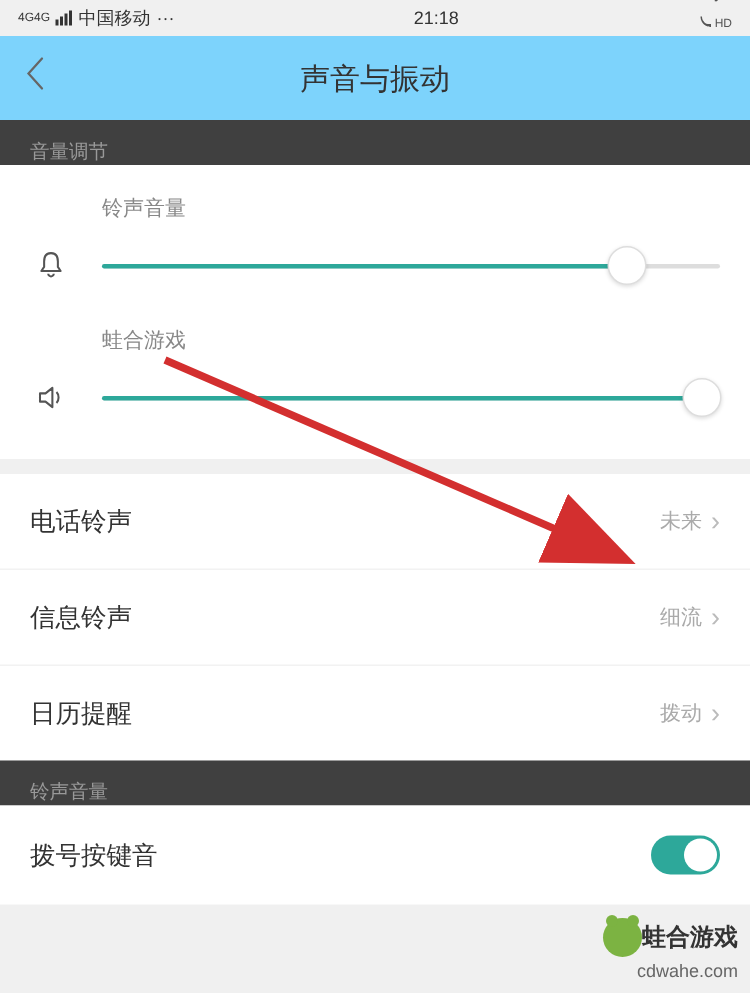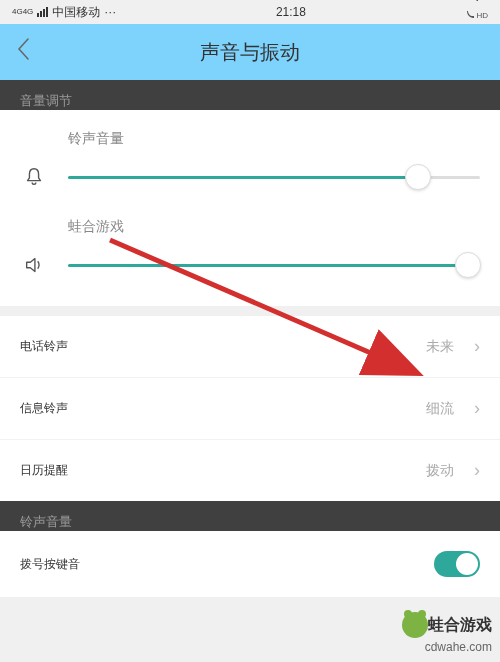--- a/index.html
+++ b/index.html
@@ -137,27 +137,27 @@
       align-items: center;
       justify-content: space-between;
       padding: 20px 20px;
       border-bottom: 1px solid #f2f2f2;
       cursor: pointer;
     }
     .list-item:last-child {
       border-bottom: none;
     }
     .item-label {
-      font-size: 12px;
+      font-size: 17px;
       color: #333;
     }
     .item-right {
       display: flex;
       align-items: center;
-      gap: 20px;
+      gap: 6px;
       color: #aaa;
       font-size: 14px;
     }
     .chevron {
       color: #bbb;
       font-size: 18px;
     }
     .toggle {
       width: 46px;
       height: 26px;

